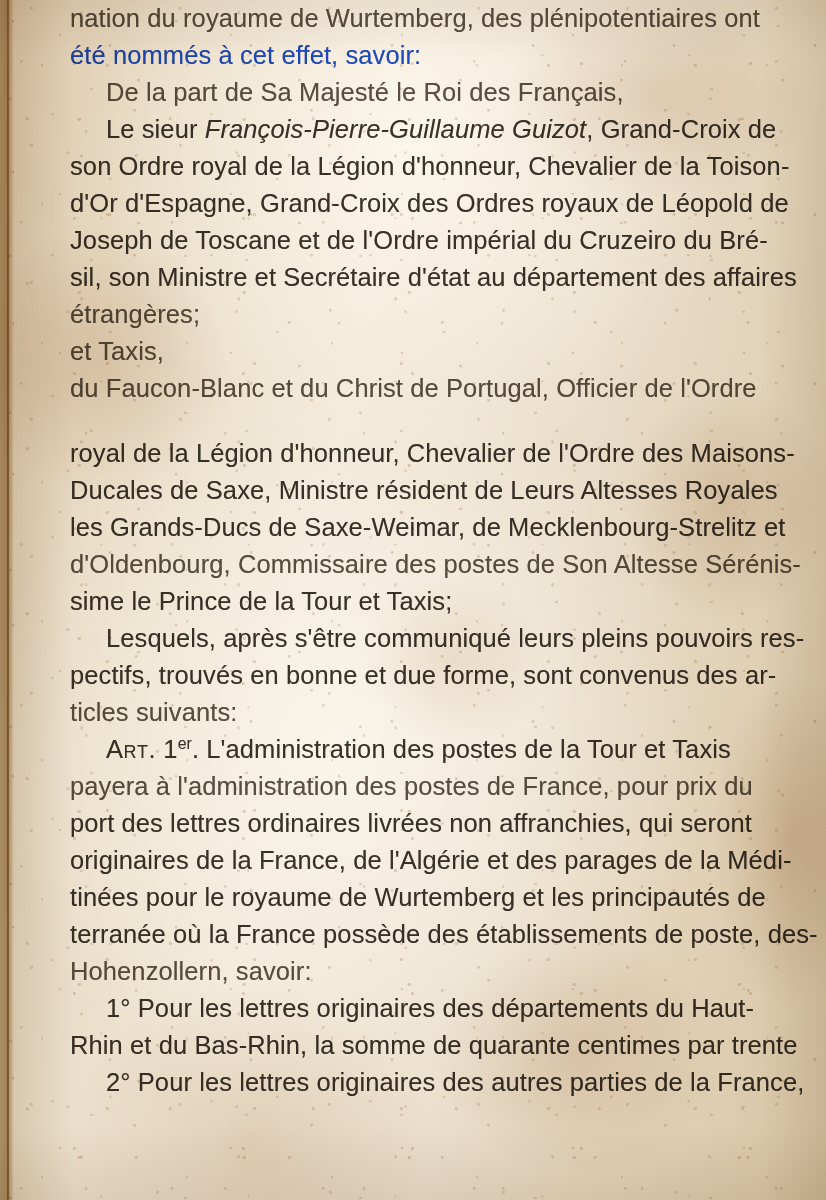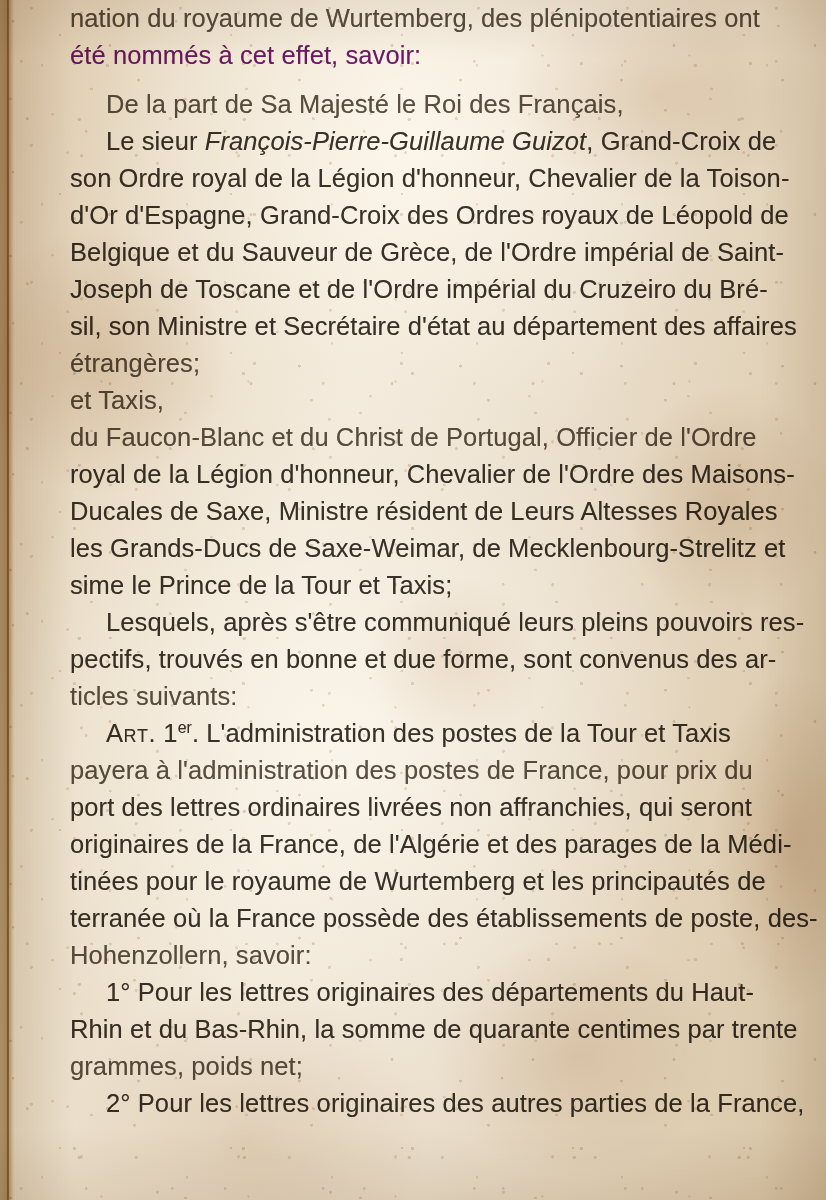--- a/index.html
+++ b/index.html
@@ -129,63 +129,62 @@
     font-variant: small-caps;
     letter-spacing: 0.6px;
   }
   sup {
     font-size: 0.62em;
     vertical-align: super;
     line-height: 0;
   }
   
   .fade1 { color: #5b5246; }
-  .fade2 { color: #701a75; }
+  .fade2 { color: #1d4ed8; }
 
   
   .text-column { mix-blend-mode: multiply; }
 </style>
 </head>
 <body>
 
 <div id="page">
 
   <div class="paper-base"></div>
   <div class="paper-stain"></div>
   <div class="paper-speckle"></div>
   <div class="page-gutter"></div>
   <div class="page-gutter-line"></div>
 
   <div class="text-column" id="text-column">
       <div class="line fade1" style="white-space: pre;"><span>nation du royaume de Wurtemberg, des plénipotentiaires ont</span></div>
       <div class="line fade2" style="white-space: pre;"><span>été nommés à cet effet, savoir:</span></div>
-      <div class="line fade1" style="text-indent: 36px; white-space: pre; margin-top: 12px;"><span>De la part de Sa Majesté le Roi des Français,</span></div>
+      <div class="line fade1" style="text-indent: 36px; white-space: pre;"><span>De la part de Sa Majesté le Roi des Français,</span></div>
       <div class="line" style="text-indent: 36px; white-space: pre;"><span>Le sieur </span><span class="ital">François-Pierre-Guillaume Guizot</span><span>, Grand-Croix de</span></div>
       <div class="line" style="white-space: pre;"><span>son Ordre royal de la Légion d'honneur, Chevalier de la Toison-</span></div>
       <div class="line" style="white-space: pre;"><span>d'Or d'Espagne, Grand-Croix des Ordres royaux de Léopold de</span></div>
-      <div class="line" style="white-space: pre;"><span>Belgique et du Sauveur de Grèce, de l'Ordre impérial de Saint-</span></div>
       <div class="line" style="white-space: pre;"><span>Joseph de Toscane et de l'Ordre impérial du Cruzeiro du Bré-</span></div>
       <div class="line" style="white-space: pre;"><span>sil, son Ministre et Secrétaire d'état au département des affaires</span></div>
       <div class="line fade1" style="white-space: pre;"><span>étrangères;</span></div>
       <div class="line fade1" style="white-space: pre;"><span>et Taxis,</span></div>
       <div class="line fade1" style="white-space: pre;"><span>du Faucon-Blanc et du Christ de Portugal, Officier de l'Ordre</span></div>
-      <div class="line" style="white-space: pre;"><span>royal de la Légion d'honneur, Chevalier de l'Ordre des Maisons-</span></div>
+      <div class="line" style="white-space: pre; margin-top: 28px;"><span>royal de la Légion d'honneur, Chevalier de l'Ordre des Maisons-</span></div>
       <div class="line" style="white-space: pre;"><span>Ducales de Saxe, Ministre résident de Leurs Altesses Royales</span></div>
       <div class="line" style="white-space: pre;"><span>les Grands-Ducs de Saxe-Weimar, de Mecklenbourg-Strelitz et</span></div>
+      <div class="line fade1" style="white-space: pre;"><span>d'Oldenbourg, Commissaire des postes de Son Altesse Sérénis-</span></div>
       <div class="line" style="white-space: pre;"><span>sime le Prince de la Tour et Taxis;</span></div>
       <div class="line" style="text-indent: 36px; white-space: pre;"><span>Lesquels, après s'être communiqué leurs pleins pouvoirs res-</span></div>
       <div class="line" style="white-space: pre;"><span>pectifs, trouvés en bonne et due forme, sont convenus des ar-</span></div>
       <div class="line fade1" style="white-space: pre;"><span>ticles suivants:</span></div>
       <div class="line" style="text-indent: 36px; white-space: pre;"><span class="smallcaps">Art.</span> <span>1</span><sup>er</sup><span>. L'administration des postes de la Tour et Taxis</span></div>
       <div class="line fade1" style="white-space: pre;"><span>payera à l'administration des postes de France, pour prix du</span></div>
       <div class="line" style="white-space: pre;"><span>port des lettres ordinaires livrées non affranchies, qui seront</span></div>
       <div class="line" style="white-space: pre;"><span>originaires de la France, de l'Algérie et des parages de la Médi-</span></div>
       <div class="line" style="white-space: pre;"><span>tinées pour le royaume de Wurtemberg et les principautés de</span></div>
       <div class="line" style="white-space: pre;"><span>terranée où la France possède des établissements de poste, des-</span></div>
       <div class="line fade1" style="white-space: pre;"><span>Hohenzollern, savoir:</span></div>
       <div class="line" style="text-indent: 36px; white-space: pre;"><span>1° Pour les lettres originaires des départements du Haut-</span></div>
       <div class="line" style="white-space: pre;"><span>Rhin et du Bas-Rhin, la somme de quarante centimes par trente</span></div>
-      <div class="line fade1" style="white-space: pre;"><span>grammes, poids net;</span></div>
       <div class="line" style="text-indent: 36px; white-space: pre;"><span>2° Pour les lettres originaires des autres parties de la France,</span></div>
     </div>
 
   <div class="page-vignette"></div>
 </div>
 
 </body></html>

